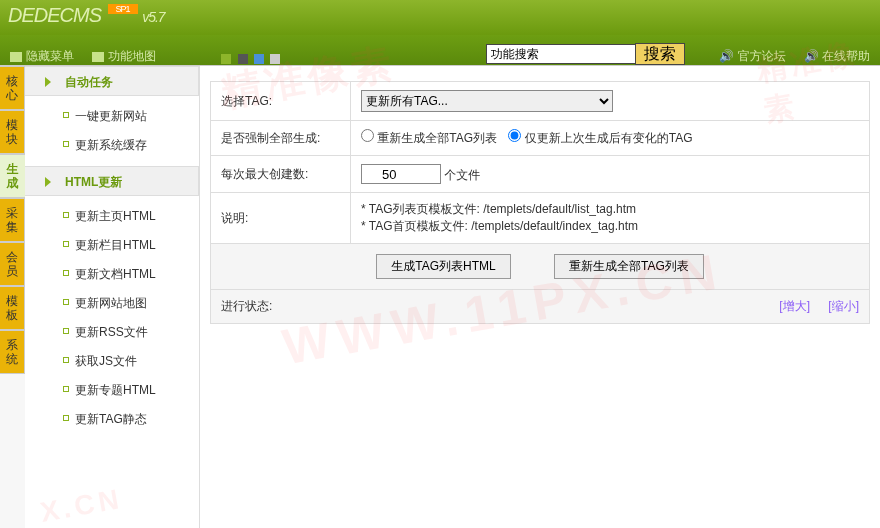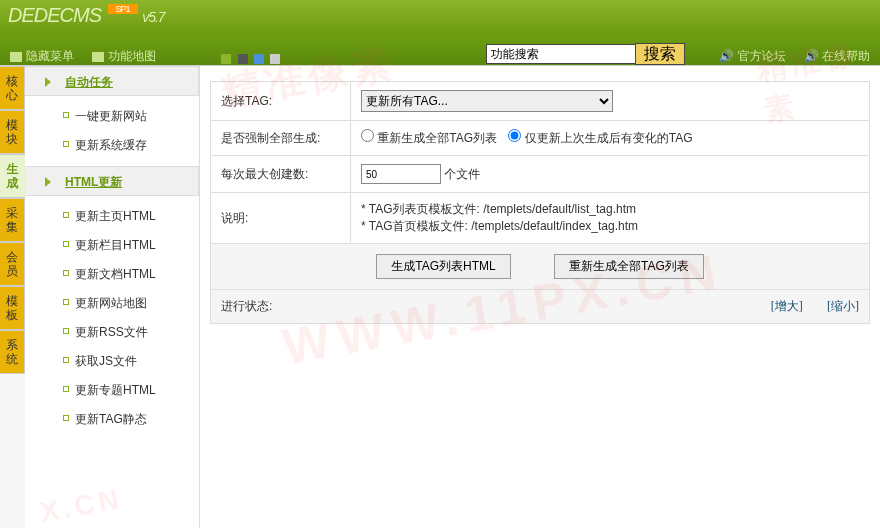--- a/index.html
+++ b/index.html
@@ -17,38 +17,38 @@
 .subheader .search-area input { width: 150px; height: 20px; font-size: 12px; padding: 2px 4px; border: 1px solid #444; }
 .subheader .search-area button { height: 22px; background: #f0d060; border: 1px solid #444; padding: 0 8px; font-size: 16px; cursor: pointer; margin-left: -1px; }
 .subheader .right-links { margin-left: 20px; }
 .subheader .right-links a { color: #d4e8a8; text-decoration: none; margin-left: 15px; margin-top: 32px; }
 .subheader .right-links .sp { color: #f90; margin-right: 3px; }
 .body-area { display: flex; height: 463px; border-top: 1px solid #ccc; background: #f7f7f7; }
 .tab-rail { width: 25px; display: flex; flex-direction: column; }
 .tab-rail .tab { height: 44px; border: 1px solid #ccc; border-left: none; background: #eab308; display: flex; align-items: center; justify-content: center; writing-mode: horizontal-tb; text-align: center; font-size: 12px; cursor: pointer; padding: 4px 2px; line-height: 1.2; }
 .tab-rail .tab.active { background: #e8f3d0; color: #6b9a0e; font-weight: bold; border-right: none; }
 .side-panel { width: 175px; background: #fff; border-right: 1px solid #ddd; padding: 0; position: relative; }
-.side-group h3 { height: 30px; line-height: 30px; background: #f0f0f0; border: 1px solid #ddd; border-left: none; color: #6b9a0e; font-size: 12px; font-weight: bold; position: relative; padding-left: 40px; margin-top: 0; text-decoration: underline; }
+.side-group h3 { height: 30px; line-height: 30px; background: #f0f0f0; border: 1px solid #ddd; border-left: none; color: #6b9a0e; font-size: 12px; font-weight: bold; position: relative; padding-left: 40px; margin-top: 0; }
 .side-group h3 .arrow { position: absolute; left: 20px; top: 10px; width: 0; height: 0; border-left: 6px solid #8ab41e; border-top: 5px solid transparent; border-bottom: 5px solid transparent; }
 .side-group ul { list-style: none; padding: 6px 0; }
 .side-group li { padding: 6px 0 6px 50px; position: relative; cursor: pointer; }
 .side-group li .dot { position: absolute; left: 38px; top: 10px; width: 6px; height: 6px; border: 1px solid #8ab41e; background: #fff; }
 .main { flex: 1; background: #fff; padding: 15px 10px; position: relative; overflow: hidden; }
 .form-tbl { width: 100%; border-collapse: collapse; }
 .form-tbl td { border: 1px solid #ddd; padding: 8px 10px; font-size: 12px; vertical-align: middle; }
 .form-tbl td.lbl { width: 140px; }
 .form-tbl select { width: 252px; height: 22px; font-size: 12px; border: 1px solid #888; }
-.form-tbl input[type=text] { width: 80px; height: 20px; font-size: 10px; border: 1px solid #888; padding: 2px 4px; }
+.form-tbl input[type=text] { width: 80px; height: 20px; font-size: 13px; border: 1px solid #888; padding: 2px 20px; }
 .form-tbl .radio-row label { margin-right: 8px; }
 .btn-row { text-align: center; padding: 10px 0 !important; background: #f5f5f5; }
 .btn-row button { padding: 3px 14px; font-size: 12px; border: 1px solid #999; background: #eee; margin: 0 20px; cursor: pointer; }
 .progress-row td { background: #f5f5f5; }
 .progress-row .pl { float: left; }
 .progress-row .pr { float: right; }
-.progress-row a { color: #0c4a6e; text-decoration: none; margin-left: 21px; font-family: Liberation Serif, serif; }
+.progress-row a { color: #8b5cf6; text-decoration: none; margin-left: 15px; }
 .wm { position: absolute; font-size: 40px; color: rgba(255,60,60,0.08); font-family: "Microsoft YaHei", sans-serif; pointer-events: none; transform: rotate(-10deg); font-weight: bold; letter-spacing: 4px; }
 .wm1 { top: 50px; left: 220px; }
 .wm2 { top: 40px; left: 760px; font-size: 30px; }
 .wm3 { top: 280px; left: 280px; font-size: 50px; letter-spacing: 8px; }
 .wm4 { top: 490px; left: 40px; font-size: 28px; }
 </style>
 </head>
 <body>
 
 <div class="header">

